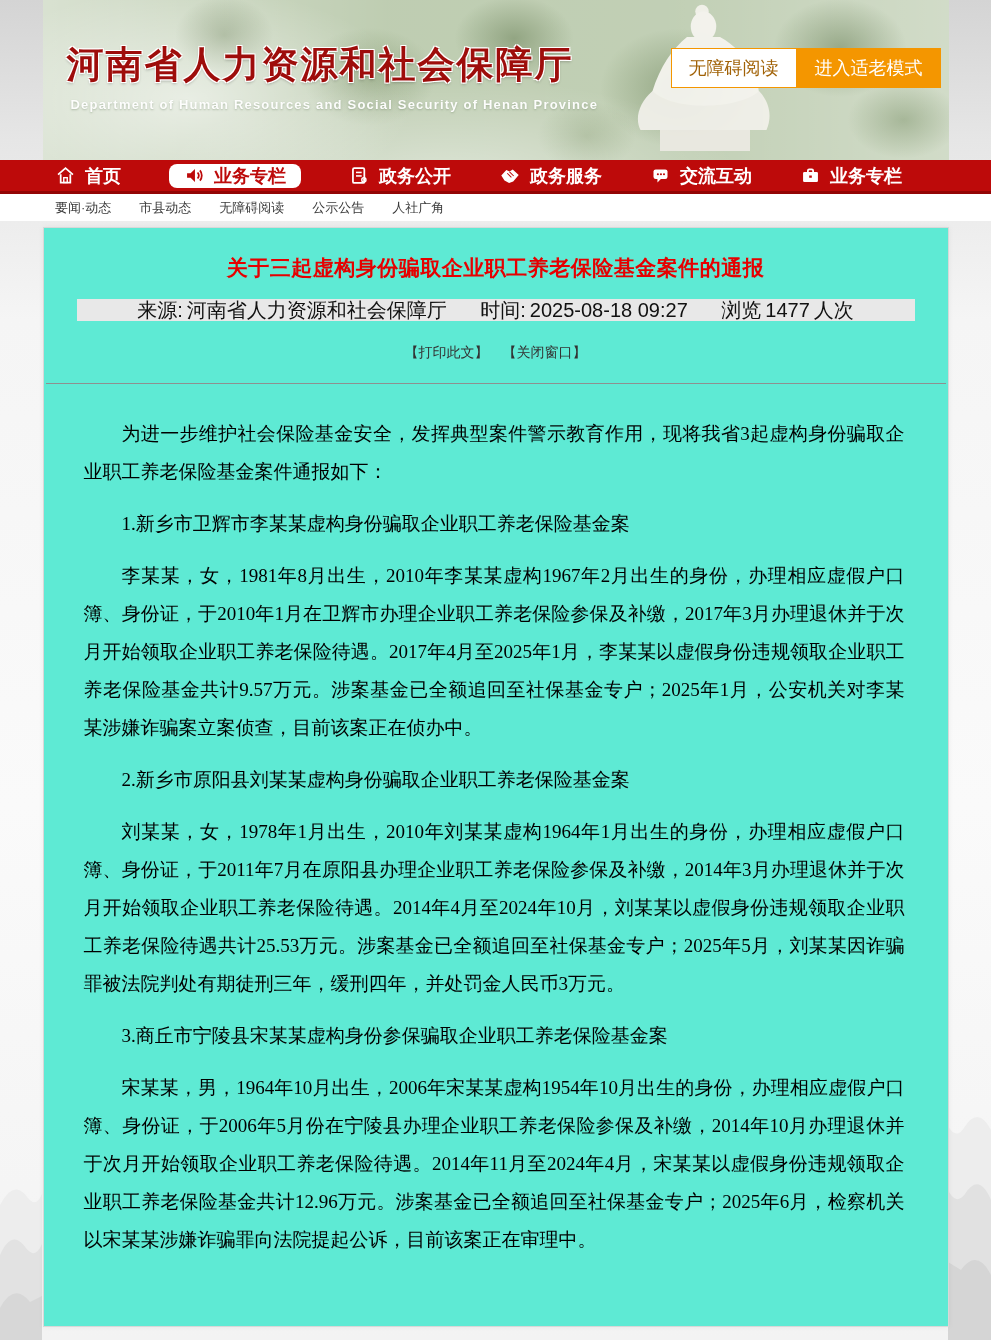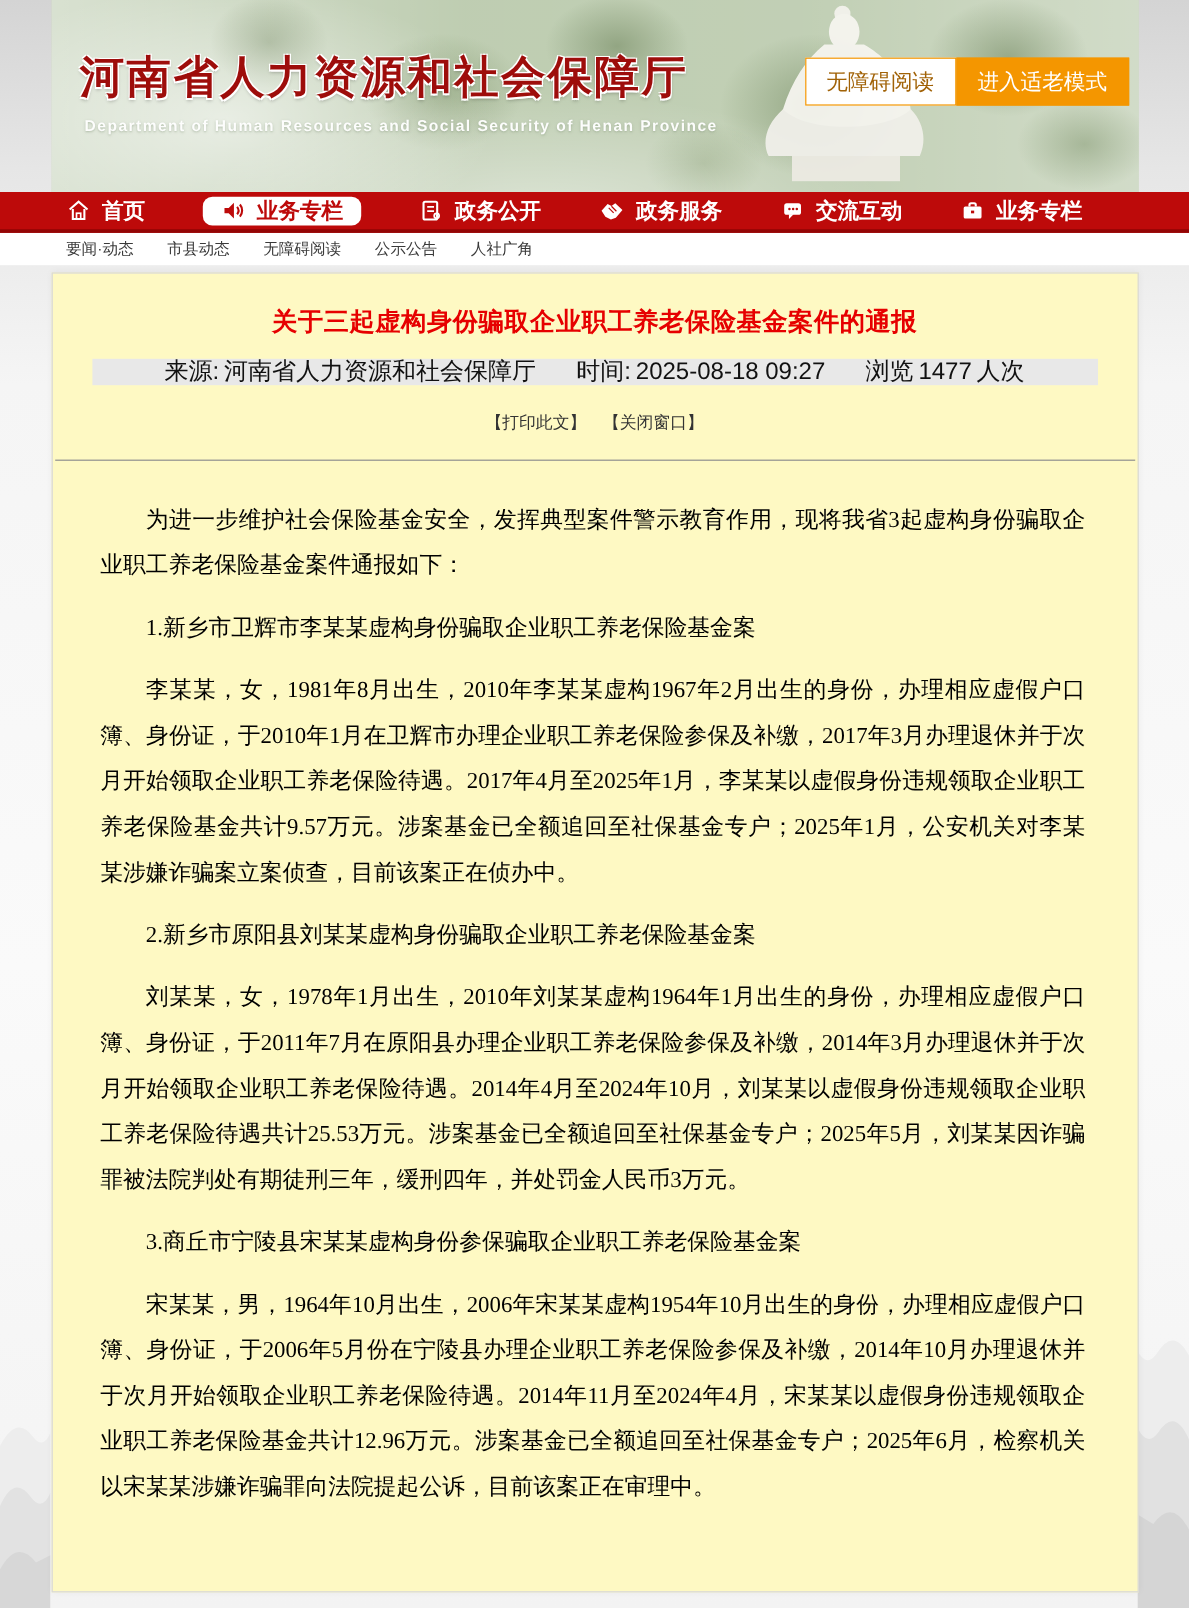--- a/index.html
+++ b/index.html
@@ -68,21 +68,21 @@
   
   .sub-nav {
     position: relative; z-index: 2; height: 27px; background: #fff;
     display: flex; align-items: center; padding-left: 55px; gap: 28px;
   }
   .sub-nav a { font-size: 13px; color: #3a3a3a; text-decoration: none; white-space: nowrap; }
 
   
   .main-area { position: relative; z-index: 1; padding-top: 6px; }
   .content-box {
-    width: 906px; margin: 0 auto; background: #fef9c3;
+    width: 906px; margin: 0 auto; background: #5eead4;
     border: 1px solid #d8d8d8; box-shadow: 0 0 6px rgba(0,0,0,0.05);
     min-height: 1100px; padding-top: 26px;
   }
   .article-title {
     text-align: center; color: #e60000; font-size: 21px; font-weight: bold; letter-spacing: 0.5px;
   }
   .article-meta {
     margin: 17px 33px 0; background: #e8e8e8; height: 22px; line-height: 22px;
     text-align: center; font-size: 20px; color: #111; white-space: nowrap;
   }

